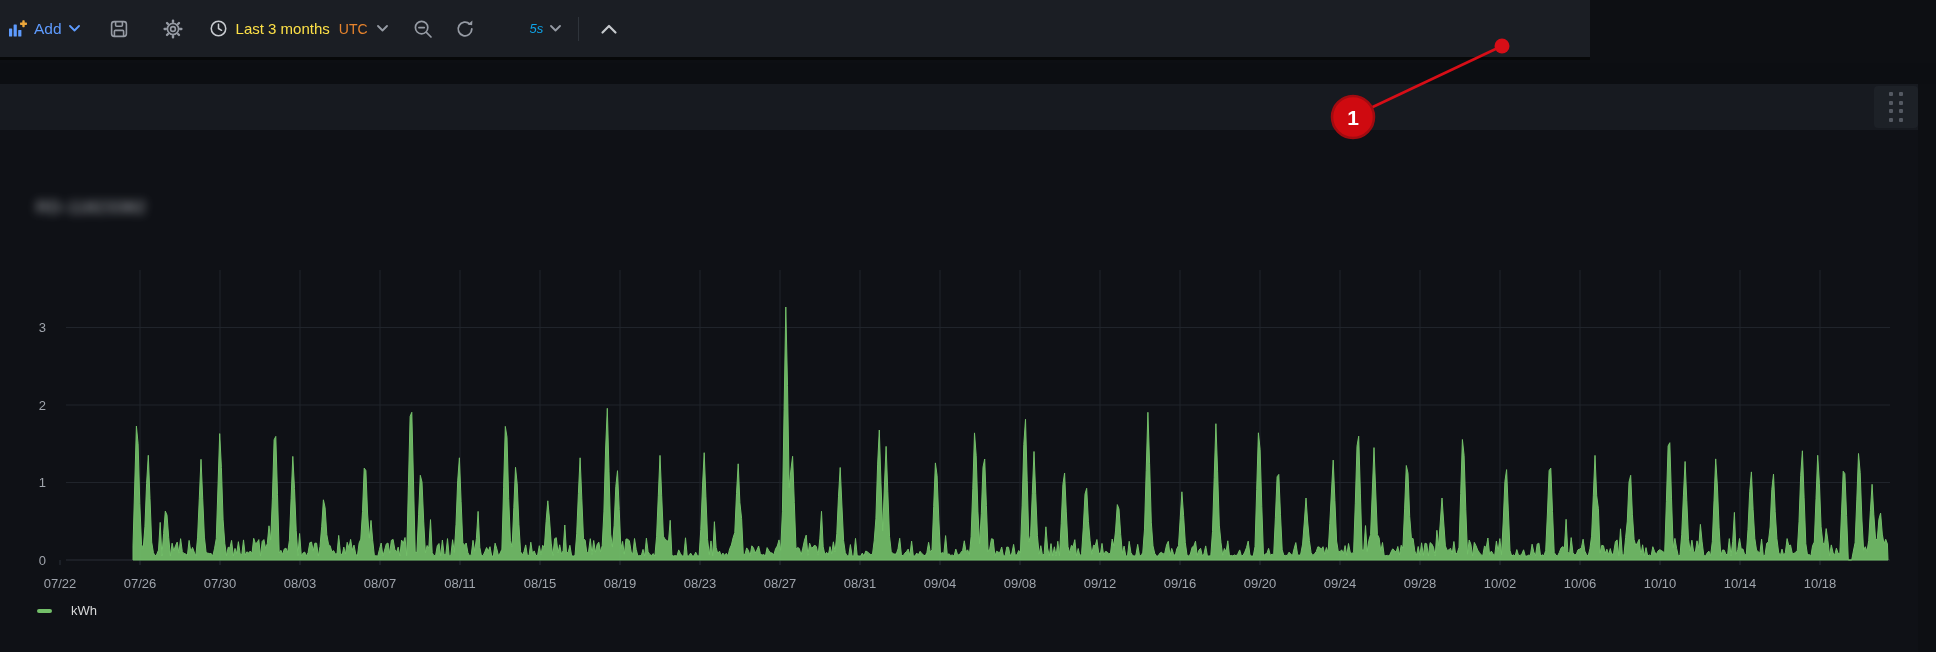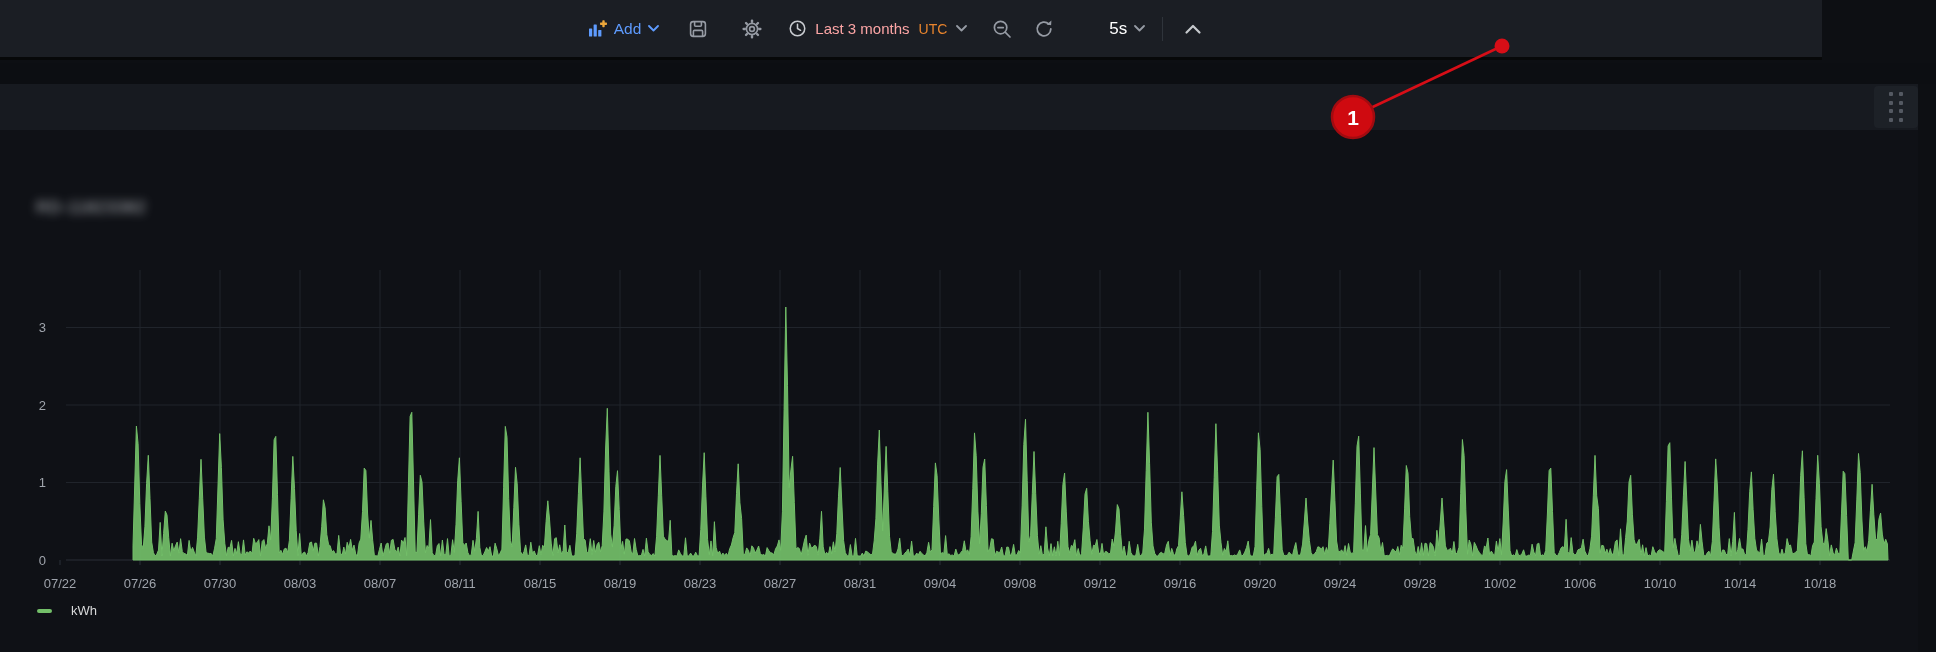--- a/index.html
+++ b/index.html
@@ -3,37 +3,37 @@
 <meta charset="utf-8">
 <style>
   html,body{margin:0;padding:0;}
   body{
     width:1936px;height:652px;position:relative;overflow:hidden;
     background:#0d0f13;font-family:"Liberation Sans",sans-serif;
     -webkit-font-smoothing:antialiased;
   }
   
   .toolbar{
-    position:absolute;top:0;left:0;width:1822px;height:60px;
+    position:absolute;top:0;left:0;width:1590px;height:60px;
     background:#1b1e24;border-bottom:3px solid #070809;
-    display:flex;align-items:center;justify-content:center;
+    display:flex;align-items:center;justify-content:flex-start;
     padding-right:33px;box-sizing:border-box;
   }
   .tbtn{
     display:flex;align-items:center;gap:7px;height:34px;
     background:none;border:none;cursor:pointer;
     color:#969ba4;font-family:"Liberation Sans",sans-serif;
     font-size:15px;padding:0 7px;border-radius:2px;
   }
   .tbtn svg{display:block;}
   .add-label{color:#5e9bfe;font-weight:500;font-size:15.5px;}
   .add-chev{color:#5e9bfe;}
-  .time-label{color:#fca5a5;font-size:15px;}
+  .time-label{color:#fde047;font-size:15px;}
   .tz-label{color:#e8842d;font-size:14px;font-weight:500;margin-left:2px;}
-  .interval-label{color:#ffffff;font-size:17px;}
+  .interval-label{color:#0ea5e9;font-size:13px;font-style:italic;}
   .tb-divider{width:1px;height:24px;background:#2f343b;margin:0 14px 0 10px;}
   .ml14{margin-left:14px;} .ml18{margin-left:18px;} .ml10{margin-left:10px;} .ml6{margin-left:6px;} .ml2{margin-left:2px;}
   
   .dash-gap{position:absolute;top:63px;left:0;width:1936px;height:21px;background:#0c0e12;}
   .panel{
     position:absolute;top:84px;left:0;width:1918px;height:568px;
     background:#0f1116;
   }
   .panel-header{
     position:absolute;top:0;left:0;width:100%;height:46px;background:#171a20;

